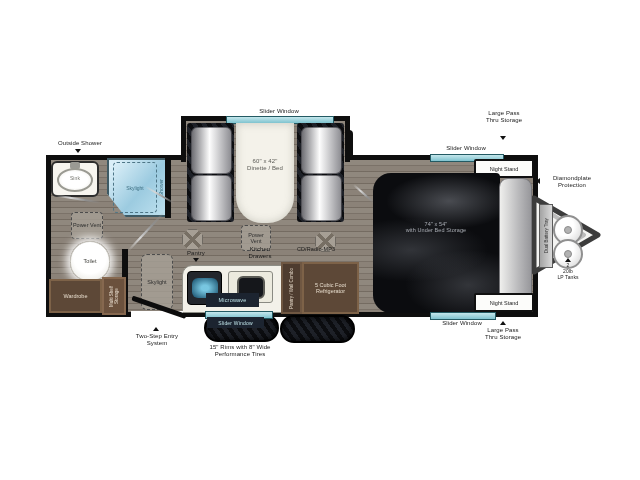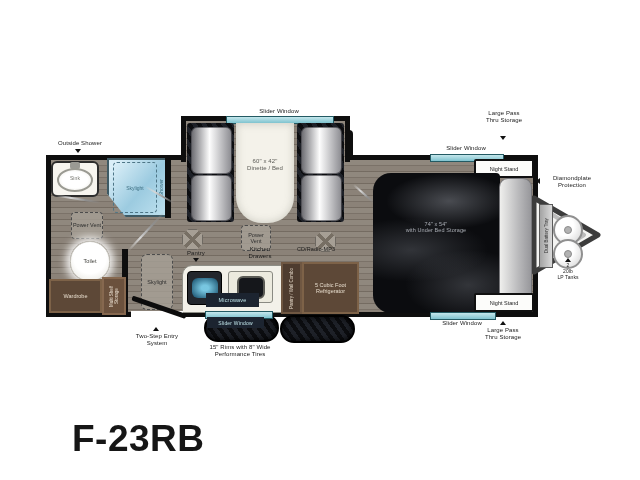--- a/index.html
+++ b/index.html
@@ -222,15 +222,14 @@
       <div class="hub"></div>
     </div>
   <div class="tank" style="left:553px;top:239px;">
       <div class="hub"></div>
     </div>
   <div class="arr-up" style="left:565px;top:258px;"></div>
   <div class="lbl lbl-sm" style="left:560px;top:263px;width:16px;">2</div>
   <div class="lbl lbl-sm" style="left:556px;top:269px;width:24px;">20lb</div>
   <div class="lbl lbl-sm" style="left:548px;top:275px;width:40px;">LP Tanks</div>
 
-  <div class="title" style="left:72px;top:418px;">F-23RB</div>
 
 </div>
 
 </body></html>

